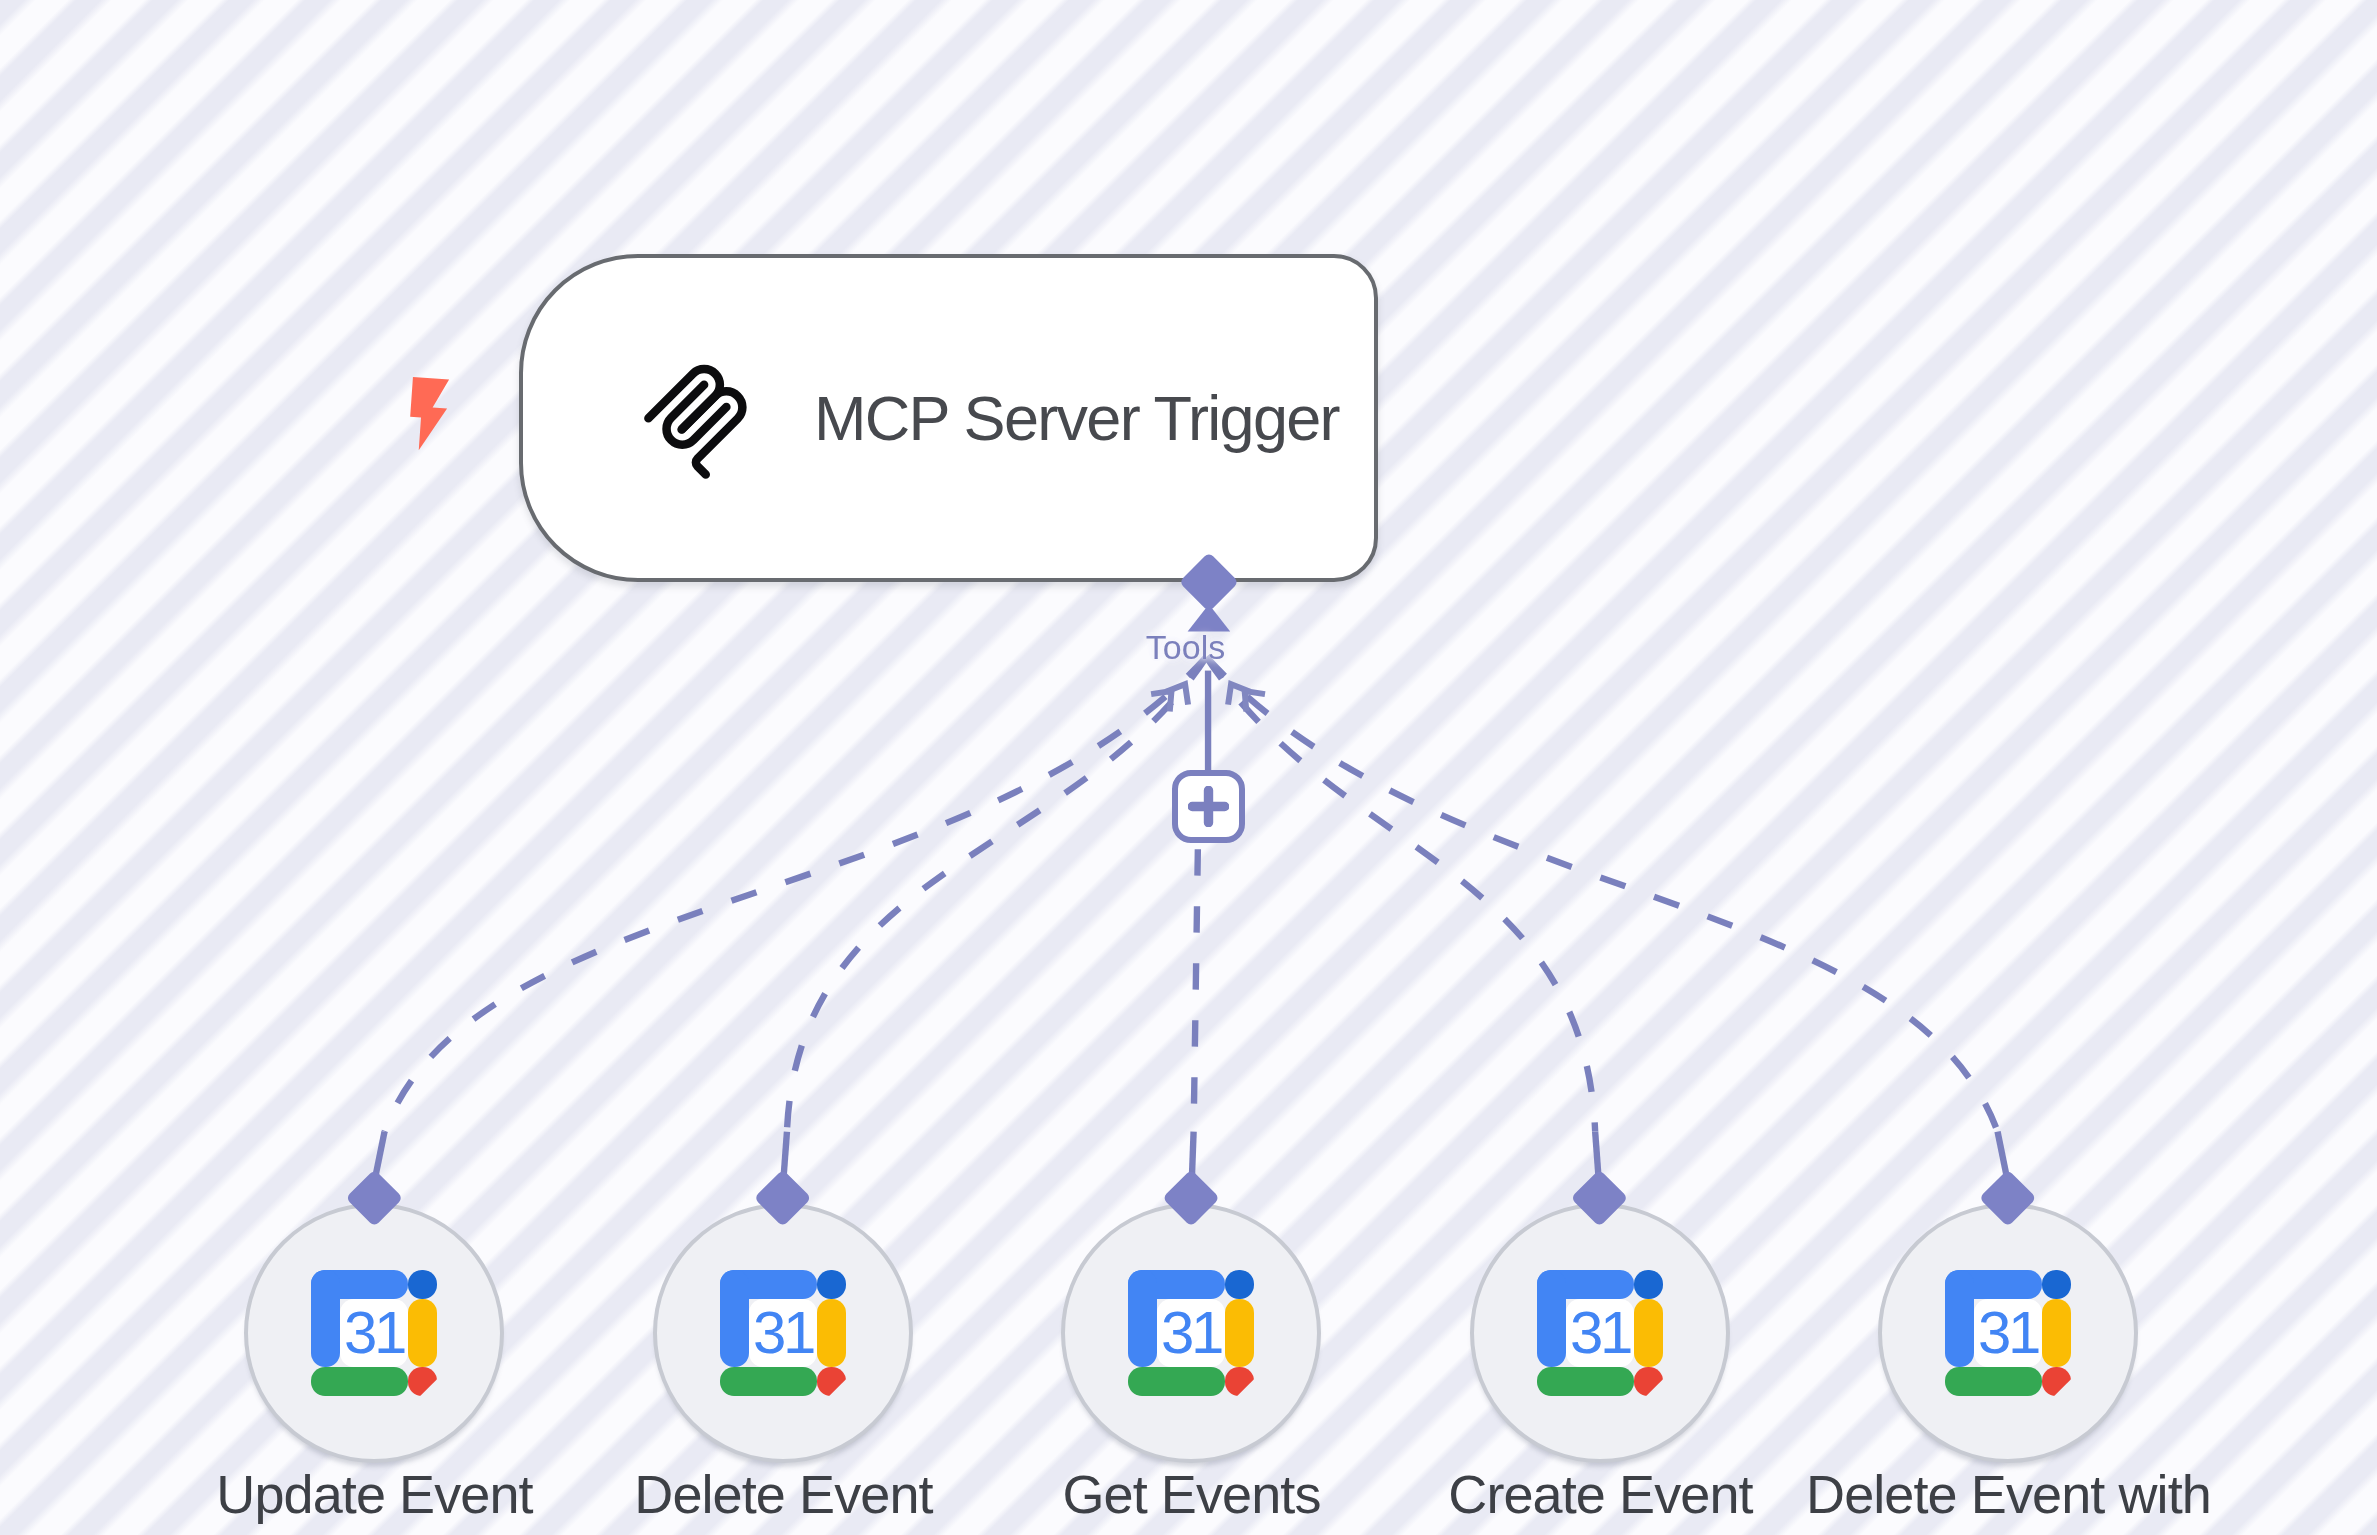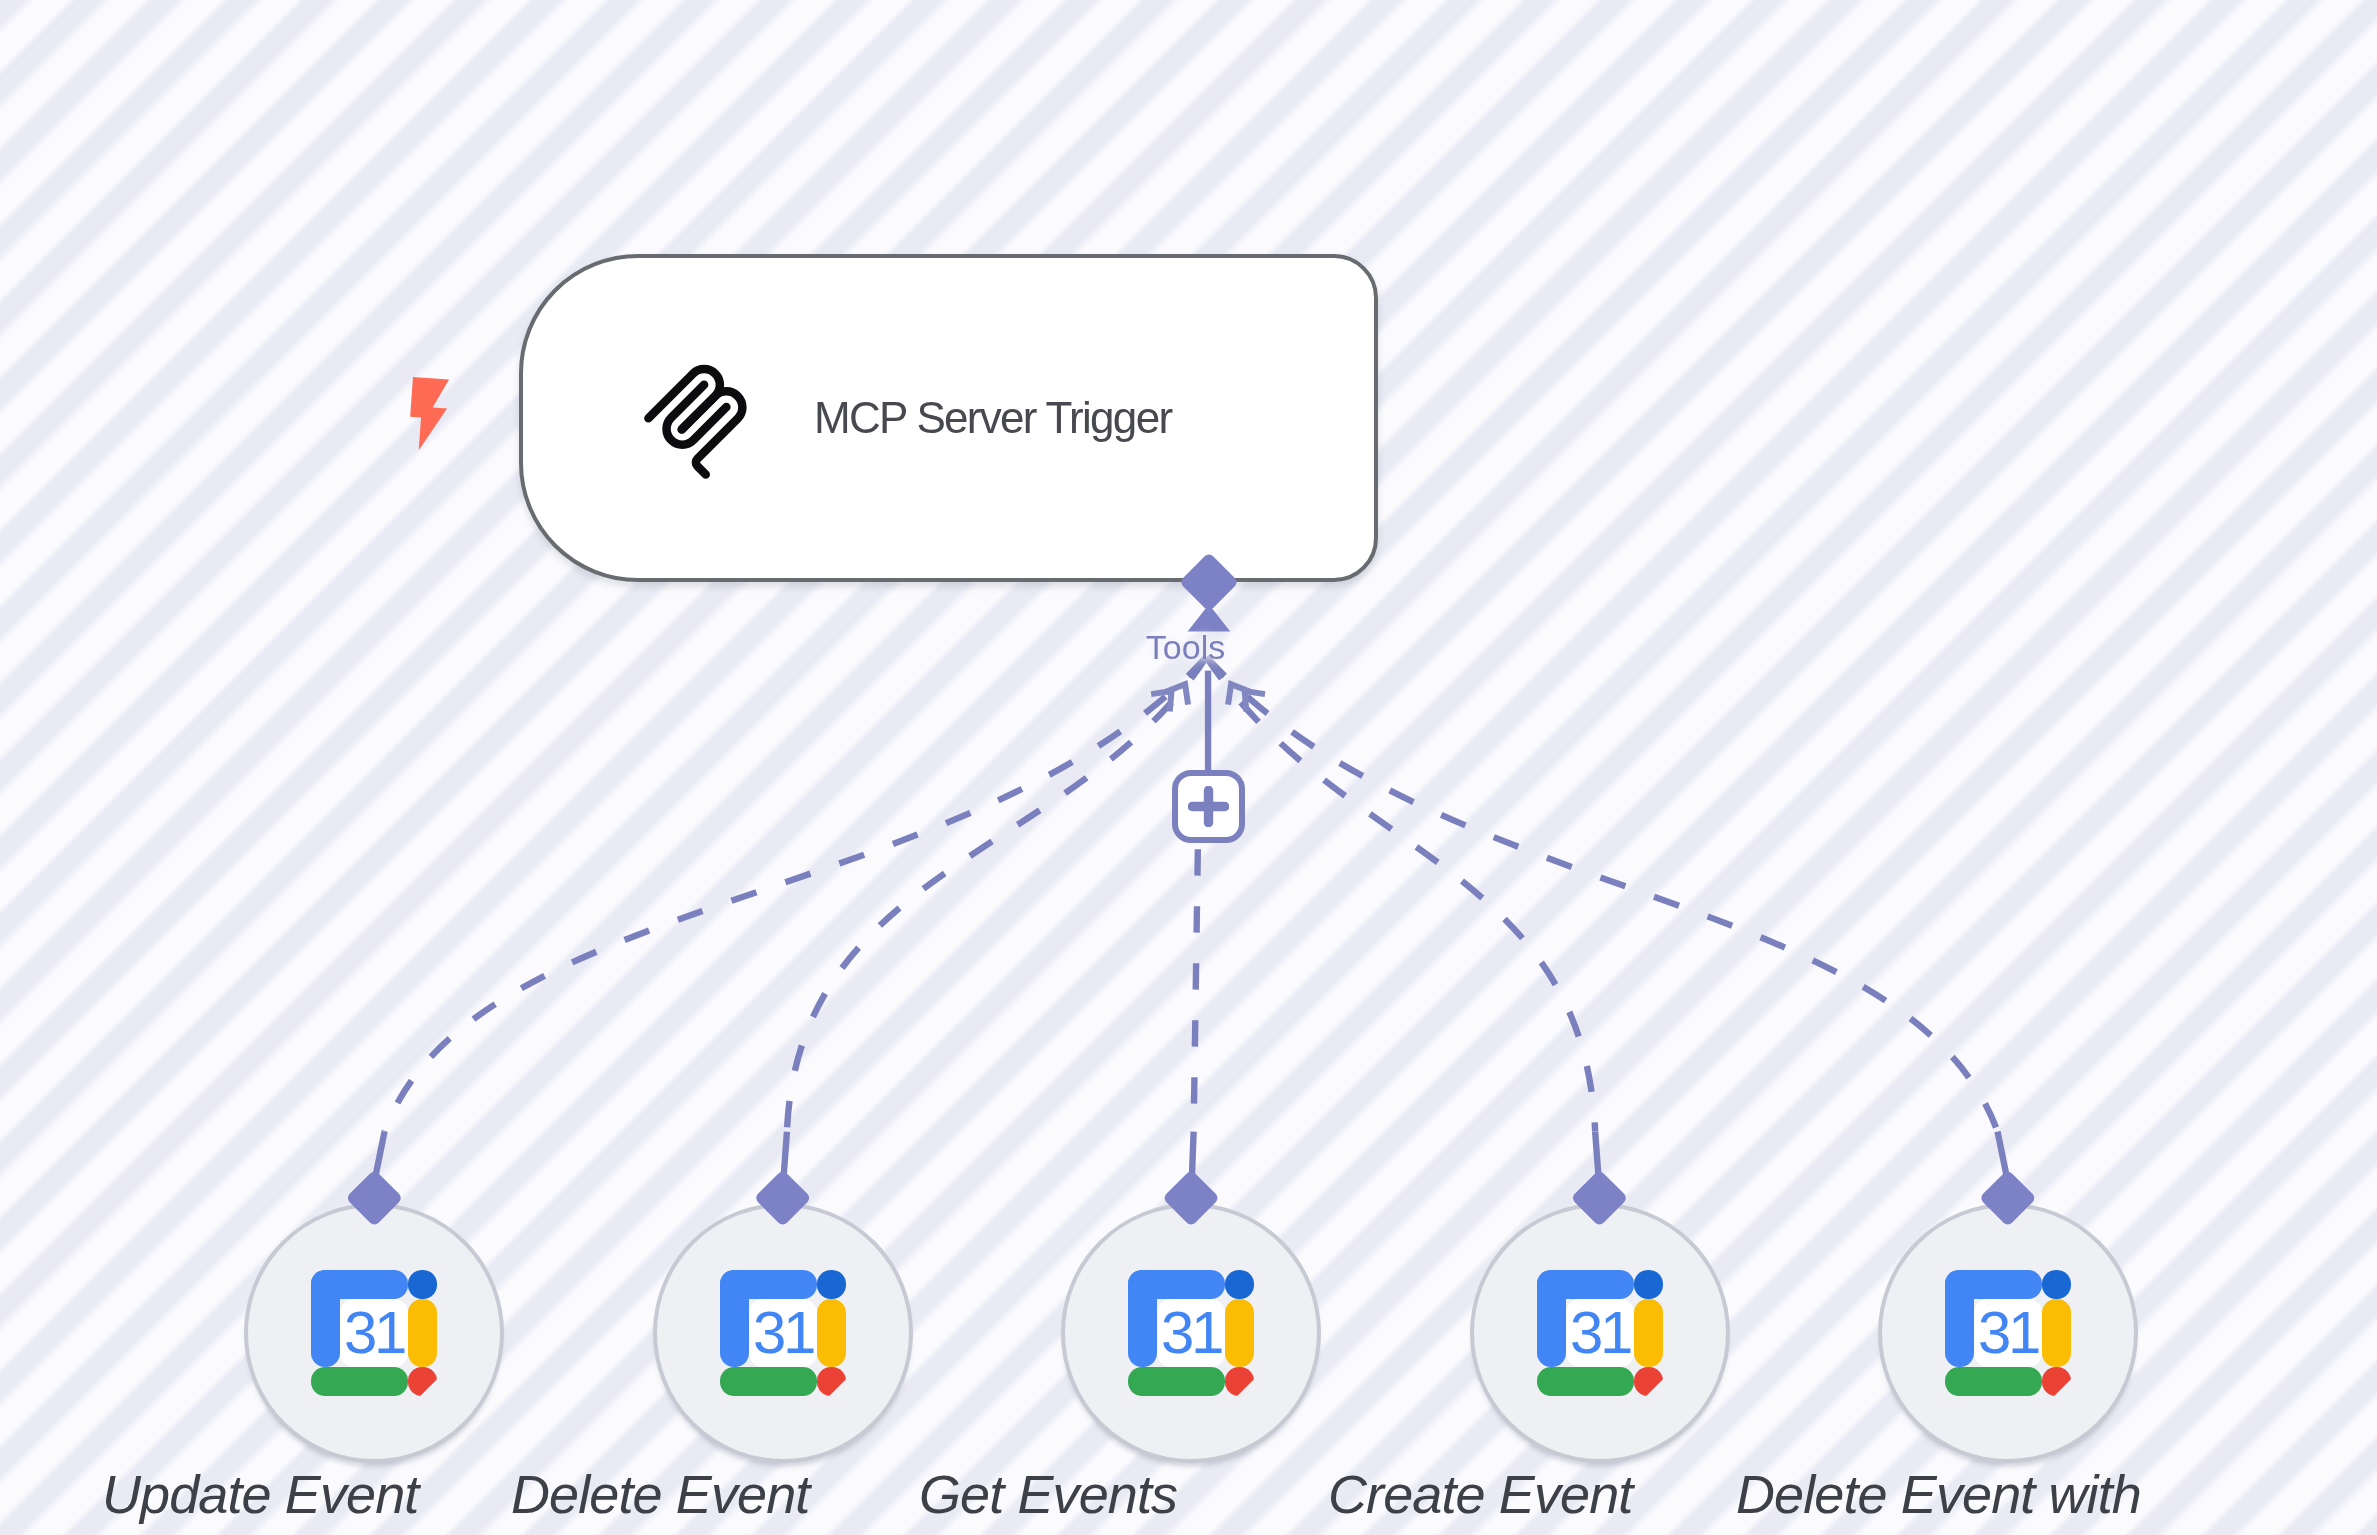--- a/index.html
+++ b/index.html
@@ -25,21 +25,21 @@
     border-radius:119px 44px 44px 119px;
     box-sizing:border-box;
     display:flex;align-items:center;
     padding-left:109px;
     box-shadow:0 4.3px 7.7px rgba(80,85,100,0.16);
     z-index:3;
   }
   .trigger-node .mcp-icon{flex:0 0 auto;}
   .trigger-title{
     margin-left:54px;
-    font-size:44px;letter-spacing:-1.7px;font-weight:500;color:#47494e;
+    font-size:63px;letter-spacing:-1.7px;font-weight:500;color:#47494e;
     white-space:nowrap;
   }
   .bolt{position:absolute;left:385px;top:371px;z-index:3;transform:rotate(4deg);}
 
   
   .tools-label{
     position:absolute;left:1075px;top:628px;width:221px;
     text-align:center;font-size:34px;font-weight:500;color:#7b80bc;
     z-index:7;
     text-shadow:0 0 5.1px #f4f4fa,0 0 8.5px #f4f4fa,0 0 12px #f4f4fa;
@@ -56,23 +56,23 @@
 
   
   .tool-node{position:absolute;z-index:3;}
   .tool-circle{
     position:absolute;width:260px;height:260px;border-radius:50%;
     background:#eff0f4;border:4.3px solid #c7cad2;box-sizing:border-box;
     display:flex;align-items:center;justify-content:center;
     box-shadow:0 6px 5.1px -2.6px rgba(110,115,135,0.30);
   }
   .tool-label{
-    position:absolute;width:545px;text-align:left;top:264px;
+    position:absolute;width:545px;text-align:center;top:264px;
     font-size:54px;font-weight:500;letter-spacing:-0.9px;color:#3d4046;
-    line-height:1;white-space:nowrap;font-style:italic;
+    line-height:1;white-space:nowrap;
   }
 
   
   .gcal{position:relative;width:126px;height:126px;border-radius:12px;overflow:hidden;}
   .gcal>div{position:absolute;border-radius:14px;}
   .gc-top   {left:0;top:0;width:77%;height:23%;background:#4285F4;}
   .gc-left  {left:0;top:0;width:23%;height:77%;background:#4285F4;}
   .gc-corner{left:77%;top:0;width:23%;height:23%;background:#1967D2;}
   .gc-right {left:77%;top:23%;width:23%;height:54%;background:#FBBC04;}
   .gc-bottom{left:0;top:77%;width:77%;height:23%;background:#34A853;}

